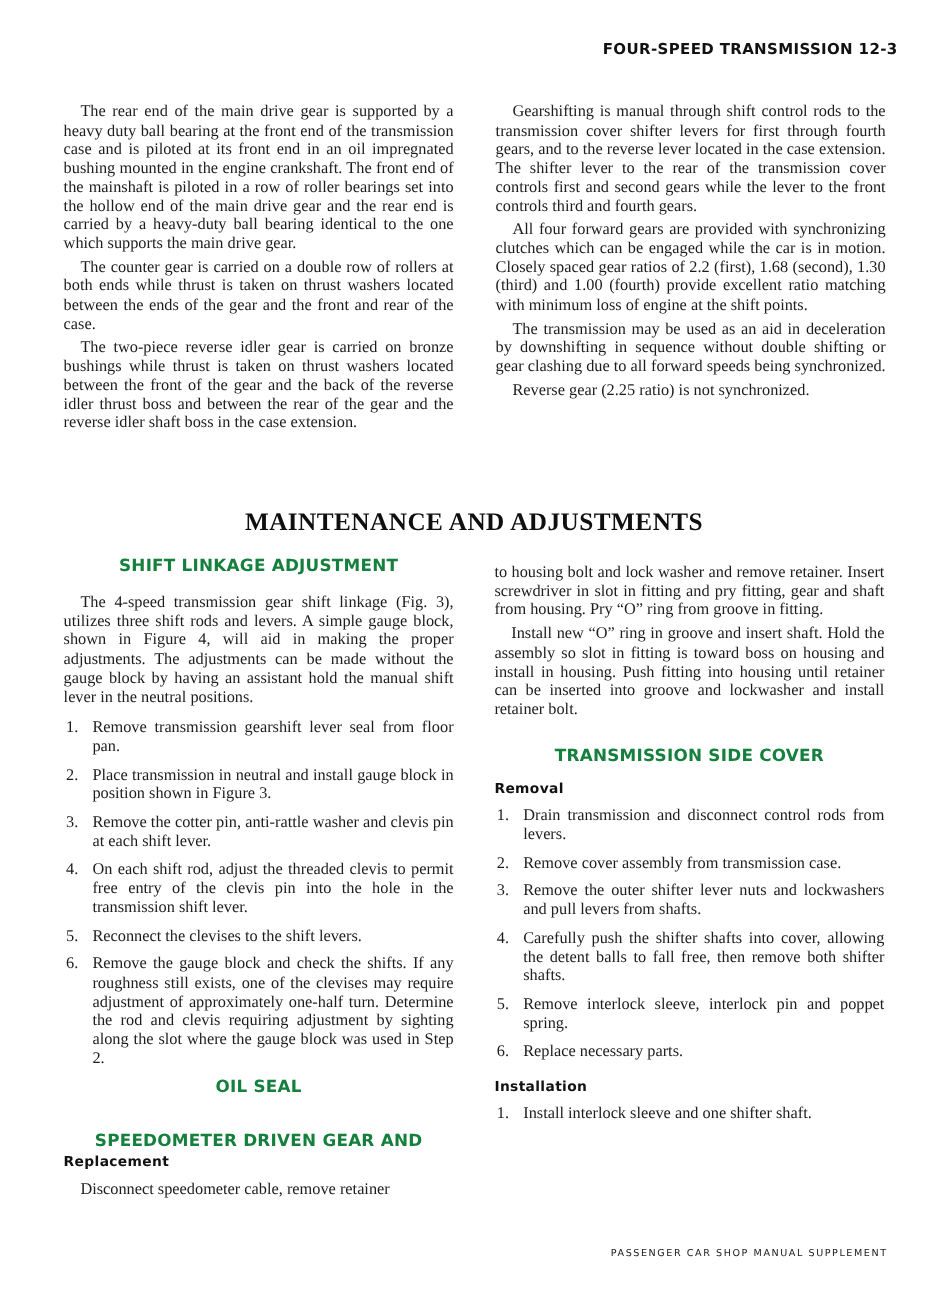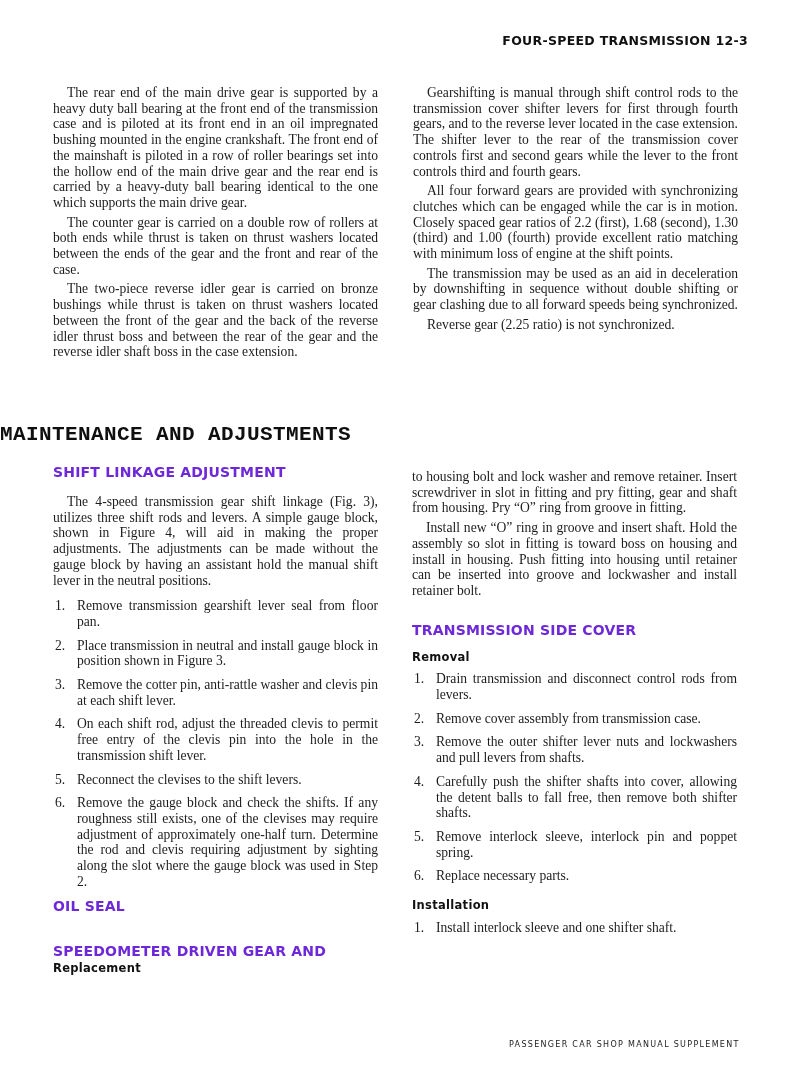--- a/index.html
+++ b/index.html
@@ -14,31 +14,31 @@
   .col { position: absolute; width: 325px;
     font-family: "Liberation Serif", "DejaVu Serif", serif;
     font-size: 13.6px; line-height: 15.7px; text-align: justify; color: #1c1c1c; }
   .col p { margin: 0 0 4px 0; text-indent: 14px; }
   .col p.noindent { text-indent: 0; }
 
   #top-left { left: 53px; top: 85px; }
   #top-right { left: 413px; top: 85px; }
 
   #section-title {
-    position: absolute; top: 423px; left: 0; width: 790px; 
-    font-family: Liberation Mono, monospace; font-weight: bold; font-size: 21px;
+    position: absolute; top: 423px; left: 0; width: 790px; text-align: center;
+    font-family: Liberation Serif, serif; font-weight: bold; font-size: 21px;
     letter-spacing: 0.4px; color: #0f0f0f;
   }
 
   #bottom-left { left: 53px; top: 463px; }
   #bottom-right { left: 412px; top: 469px; }
 
   h2.subhead {
     font-family: "DejaVu Sans", sans-serif; font-weight: bold; font-size: 14px;
-    line-height: 19px; margin: 0 0 6px 0; letter-spacing: 0.2px; color: #6d28d9; text-align: left;
+    line-height: 19px; margin: 0 0 6px 0; letter-spacing: 0.2px; color: #15803d; text-align: center;
   }
   h3.minorhead {
     font-family: "DejaVu Sans", sans-serif; font-weight: bold; font-size: 11.5px;
     margin: 0 0 6px 0; letter-spacing: 0.3px; color: #111;
   }
   ol.steps { list-style: none; margin: 0; padding: 0; }
   ol.steps li { display: flex; margin: 0 0 8px 0; }
   ol.steps li .num { flex: 0 0 22px; padding-left: 2px; }
   ol.steps li .txt { flex: 1; text-align: justify; }
 
@@ -92,20 +92,21 @@
         <span class="txt">Reconnect the clevises to the shift levers.</span>
       </li>
     <li>
         <span class="num">6.</span>
         <span class="txt">Remove the gauge block and check the shifts. If any roughness still exists, one of the clevises may require adjustment of approximately one-half turn. Determine the rod and clevis requiring adjustment by sighting along the slot where the gauge block was used in Step 2.</span>
       </li>
   </ol>
   <h2 class="subhead" style="margin-bottom:8px;">OIL SEAL</h2>
   <h2 class="subhead" style="margin-top:26px;margin-bottom:0;">SPEEDOMETER DRIVEN GEAR AND</h2>
   <h3 class="minorhead">Replacement</h3>
+  <p>Disconnect speedometer cable, remove retainer</p>
 </div>
 
 <div id="bottom-right" class="col">
   <p class="noindent">to housing bolt and lock washer and remove retainer. Insert screwdriver in slot in fitting and pry fitting, gear and shaft from housing. Pry “O” ring from groove in fitting.</p>
   <p>Install new “O” ring in groove and insert shaft. Hold the assembly so slot in fitting is toward boss on housing and install in housing. Push fitting into housing until retainer can be inserted into groove and lockwasher and install retainer bolt.</p>
   <h2 class="subhead" style="margin-top:22px;margin-bottom:10px;">TRANSMISSION SIDE COVER</h2>
   <h3 class="minorhead">Removal</h3>
   <ol class="steps">
     <li>
         <span class="num">1.</span>

